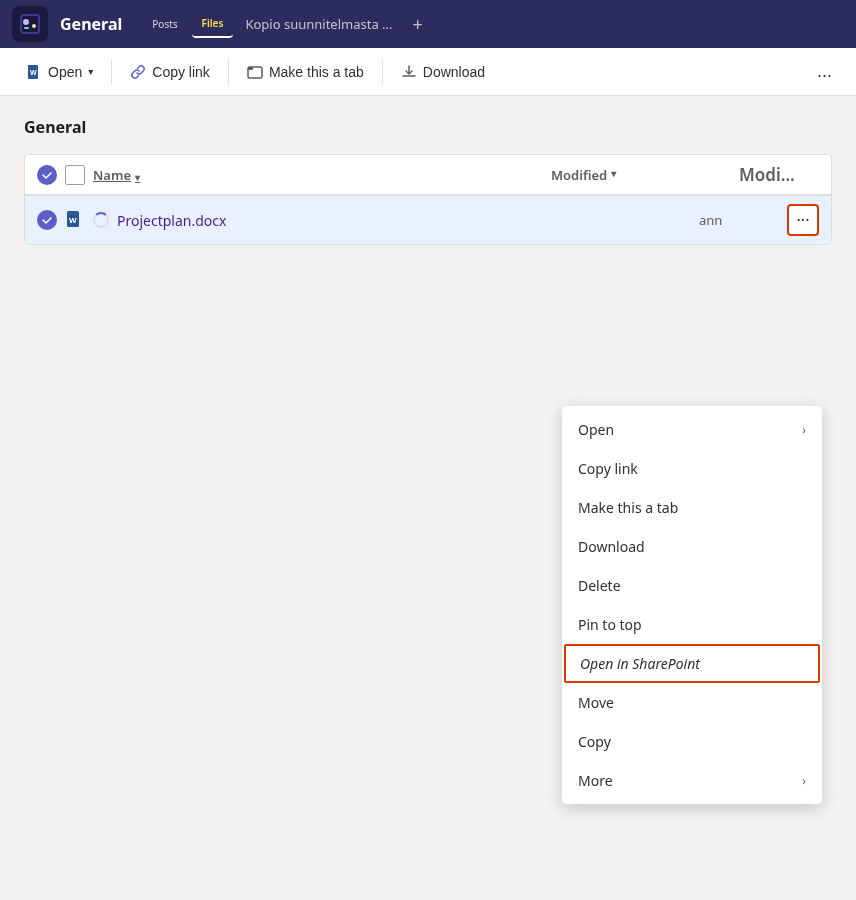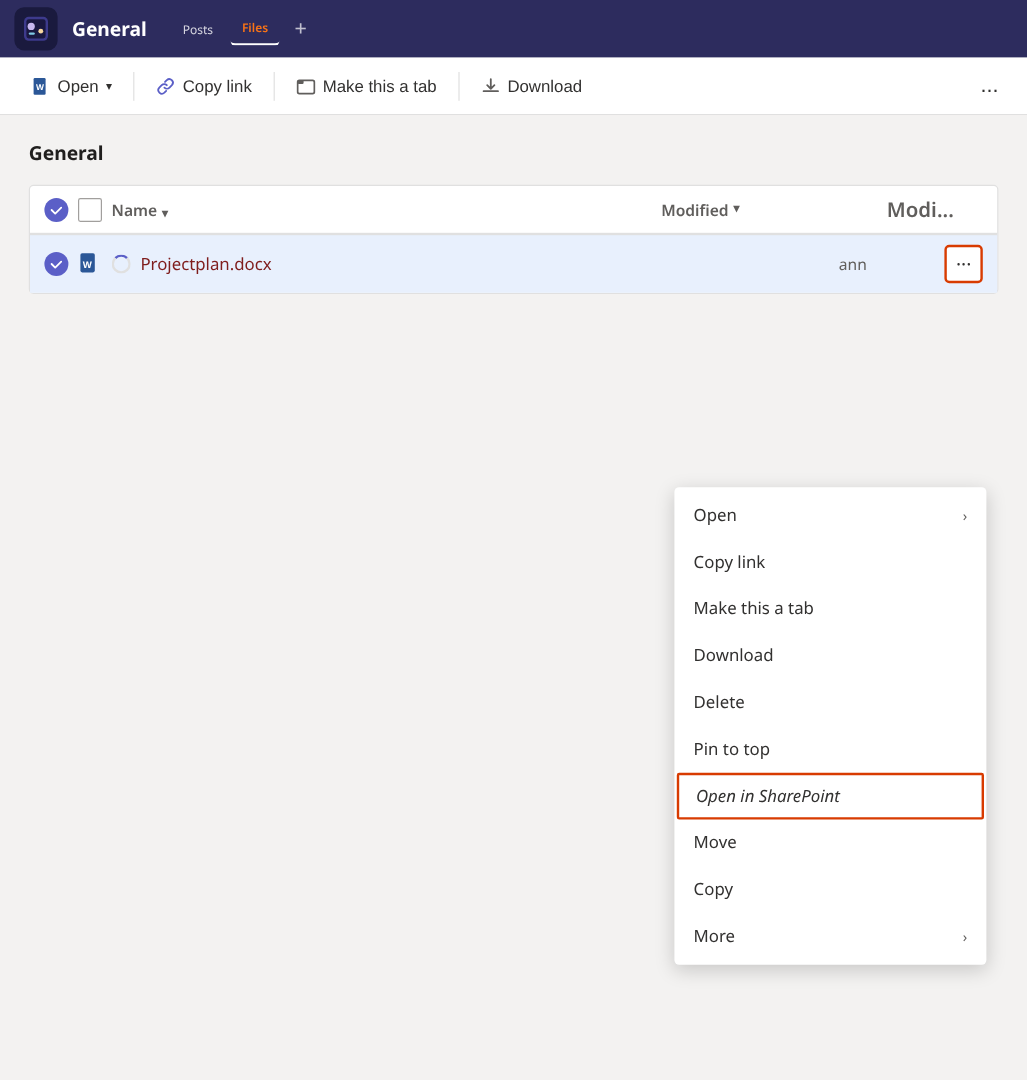--- a/index.html
+++ b/index.html
@@ -45,21 +45,21 @@
       margin-left: 8px;
     }
     .tab-item {
       color: rgba(255,255,255,0.8);
       font-size: 10px;
       padding: 6px 10px;
       cursor: pointer;
       border-radius: 4px;
     }
     .tab-item.active {
-      color: #f97316;
+      color: #fde047;
       font-weight: 600;
       border-bottom: 2px solid white;
     }
     .tab-truncated {
       color: rgba(255,255,255,0.7);
       font-size: 13px;
       padding: 6px 8px;
     }
     .tab-add {
       color: rgba(255,255,255,0.7);
@@ -153,20 +153,21 @@
       flex-shrink: 0;
     }
     .col-name {
       display: flex;
       align-items: flex-end;
       gap: 4px;
       font-size: 13px;
       color: #605e5c;
       font-weight: 600;
       flex: 1;
+      text-decoration: underline;
     }
     .col-modified {
       font-size: 13px;
       color: #605e5c;
       font-weight: 600;
       width: 180px;
       display: flex;
       align-items: flex-start;
       gap: 4px;
     }
@@ -189,21 +190,21 @@
       background: #e8f0fd;
       border-top: 1px solid #e0e0e0;
       position: relative;
     }
     .file-name {
       flex: 1;
       display: flex;
       align-items: center;
       gap: 8px;
       font-size: 14px;
-      color: #7f1d1d;
+      color: #4c1d95;
     }
     .word-icon {
       width: 20px;
       height: 20px;
       flex-shrink: 0;
       position: relative;
     }
     .spinner {
       width: 16px;
       height: 16px;
@@ -294,20 +295,21 @@
       <rect x="4" y="4" width="16" height="16" rx="2" fill="#1a1840"></rect>
       <circle cx="8" cy="10" r="3" fill="#c8b8f0"></circle>
       <circle cx="16" cy="14" r="2" fill="#f8d7a0"></circle>
       <rect x="6" y="15" width="5" height="2" rx="1" fill="#7ec8e3"></rect>
     </svg>
   </div>
   <span class="channel-name">General</span>
   <div class="tab-nav">
     <div class="tab-item">Posts</div>
     <div class="tab-item active">Files</div>
+    <div class="tab-truncated">Kopio suunnitelmasta ...</div>
     <div class="tab-add">+</div>
   </div>
 </div>
 
 <div class="toolbar">
   <button class="toolbar-btn">
     <svg width="16" height="16" viewBox="0 0 16 16" fill="none">
       <rect x="2" y="1" width="10" height="14" rx="1" fill="#2b5797"></rect>
       <text x="4" y="11" font-size="7" fill="white" font-weight="bold">W</text>
     </svg>

